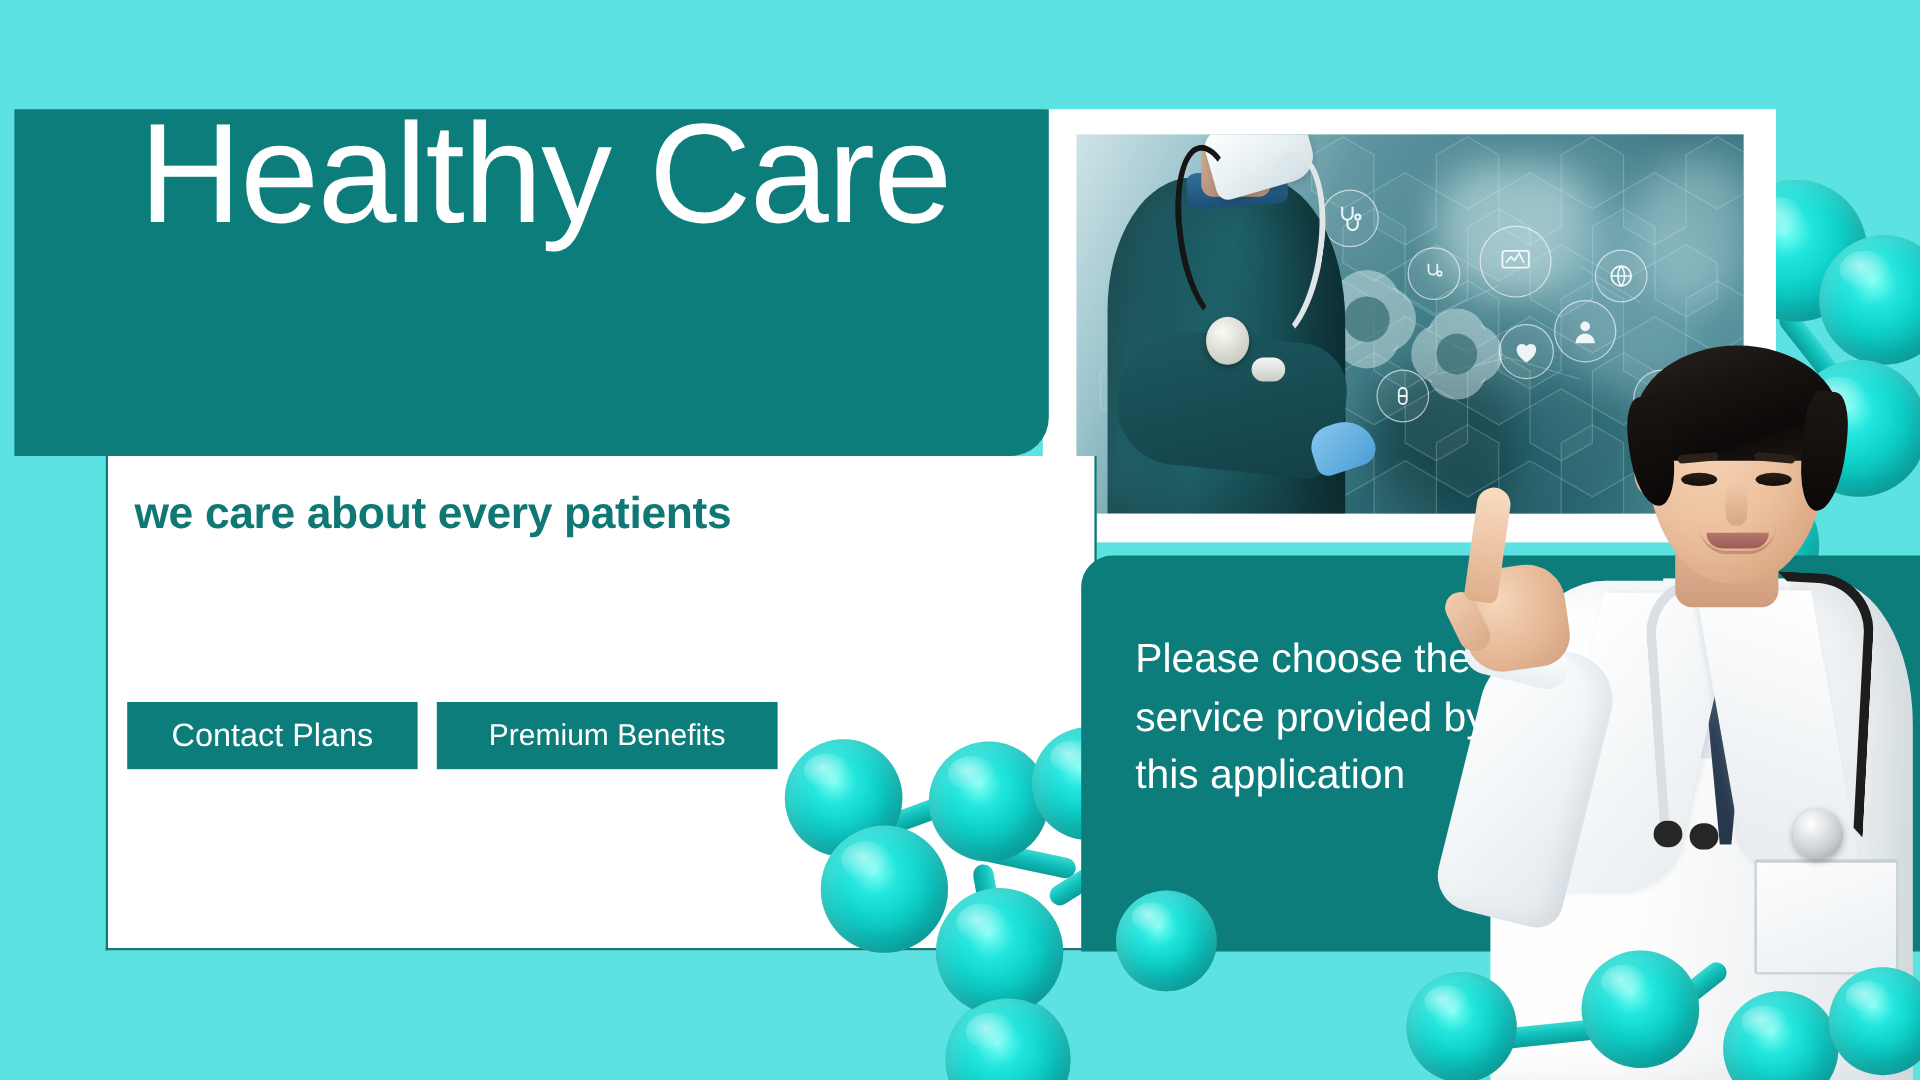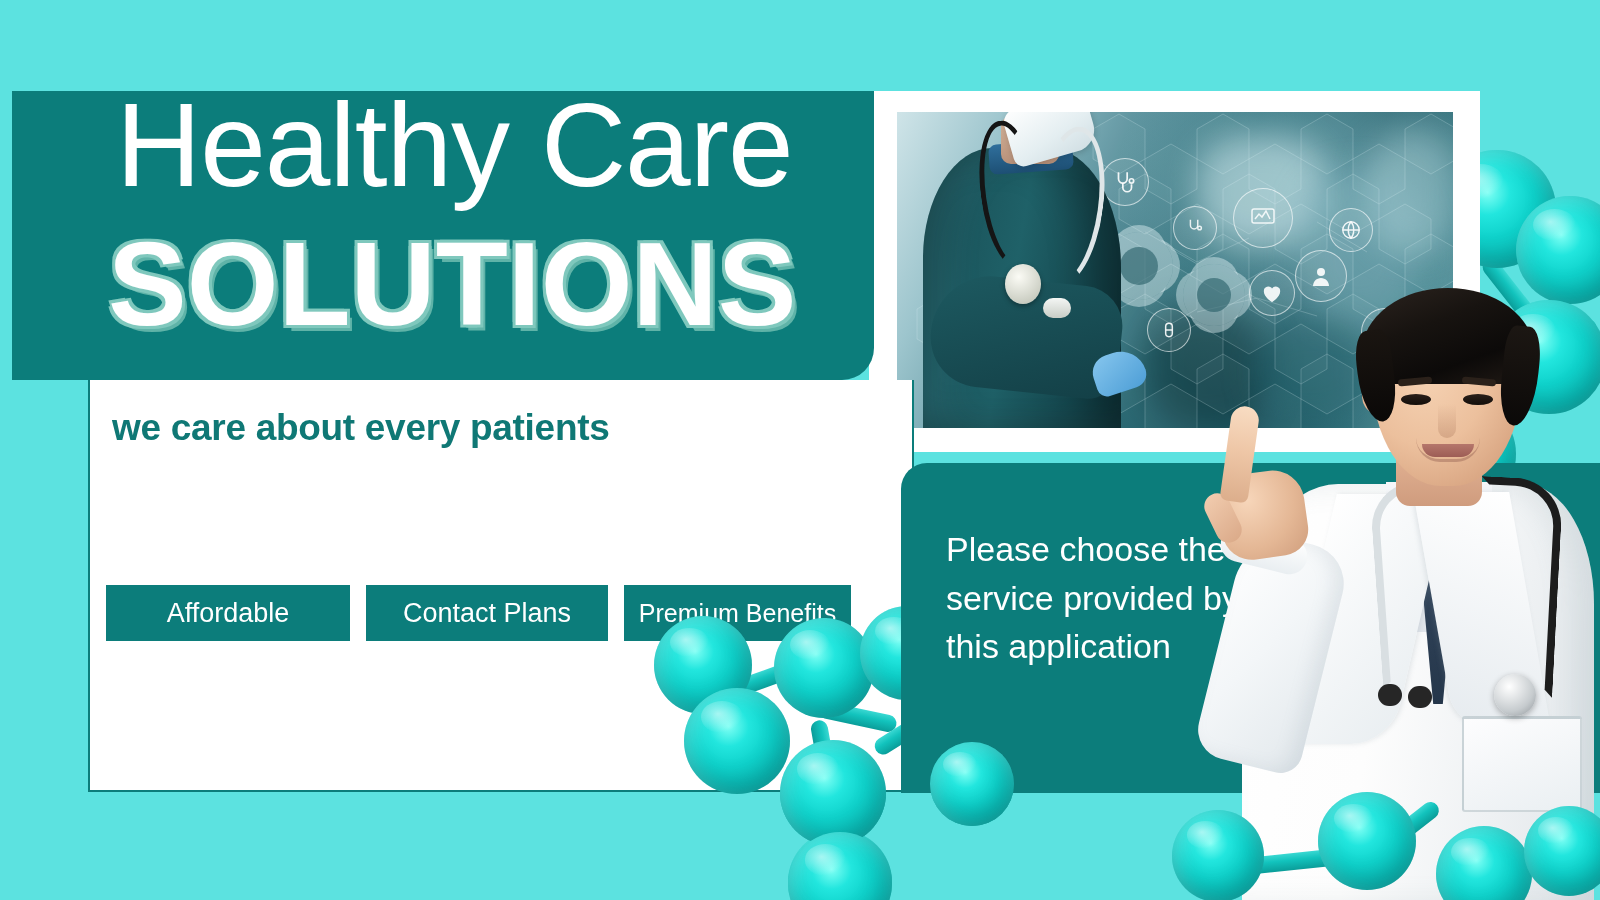--- a/index.html
+++ b/index.html
@@ -175,21 +175,21 @@
   #pills{
     position:absolute; left:16px; top:205px; display:flex; gap:16px;
   }
   .pill{
     background:#0c7d7b; color:#ffffff;
     height:56px; display:flex; align-items:center; justify-content:center;
     padding:0 24px; font-size:27px; font-weight:400; white-space:nowrap;
   }
   .pill.p1{ width:244px; }
   .pill.p2{ width:242px; }
-  .pill.p3{ width:227px; font-size:25px; }
+  .pill.p3{ width:284px; font-size:25px; }
   #contact{
     position:absolute; left:20px; top:302px;
   }
   #contact-row{
     display:flex; align-items:baseline;
   }
   #contact-label{
     font-size:26px; font-weight:700; color:#0f7875; white-space:nowrap;
   }
   #contact-phone{
@@ -514,28 +514,26 @@
         <div class="sg-stetho-tube" id="st-right"></div>
         <div id="st-chest"></div>
         <div id="st-bell"></div>
         <div id="sg-glove"></div>
       </div>
     </div>
   </div>
 
   <div id="header-band">
     <div id="title-line1">Healthy Care</div>
-    <div id="title-line2">SOLUTIONS</div>
   </div>
 
   <div id="info-card">
     <div id="subhead">we care about every patients</div>
 
     <div id="pills">
-      <div class="pill p1">Affordable</div>
       <div class="pill p2">Contact Plans</div>
       <div class="pill p3">Premium Benefits</div>
     </div>
 
     <div id="contact">
     </div>
   </div>
 
   <div class="mol-layer over">
     <div class="bond" style="left:744px; top:678px; width:96px; transform:rotate(-20deg);"></div>

